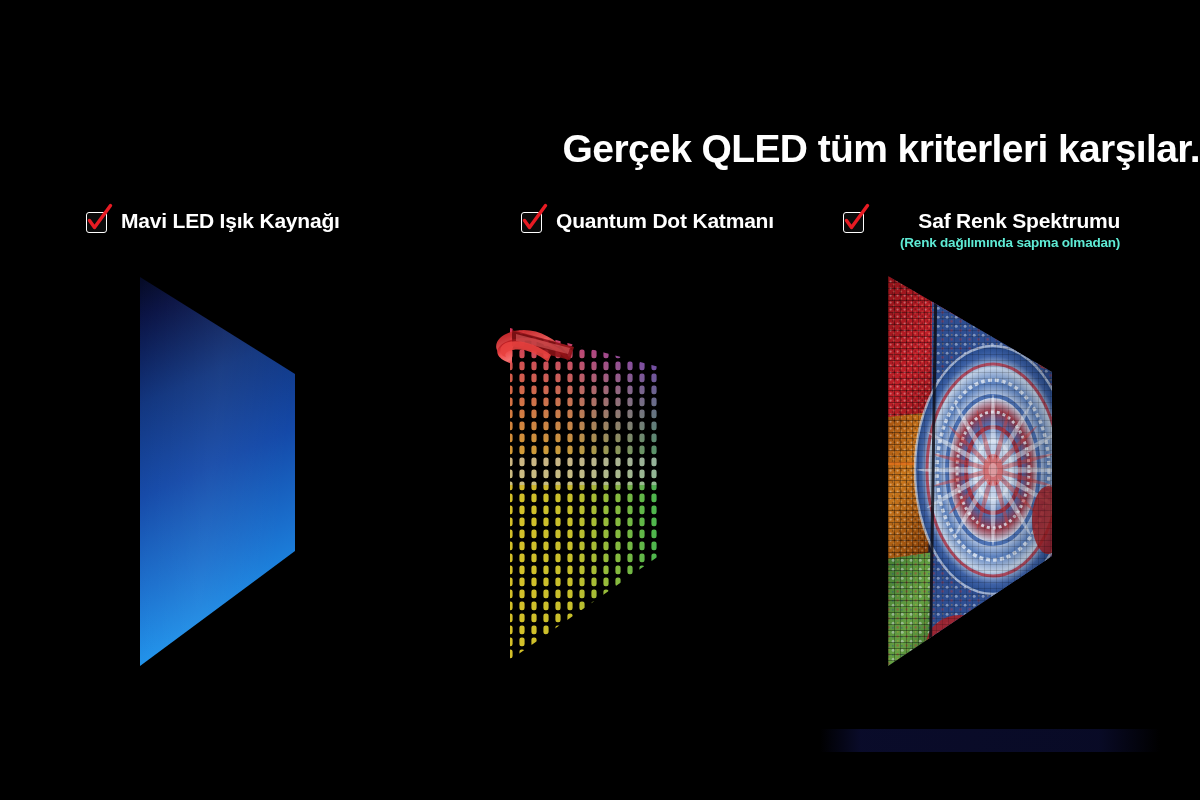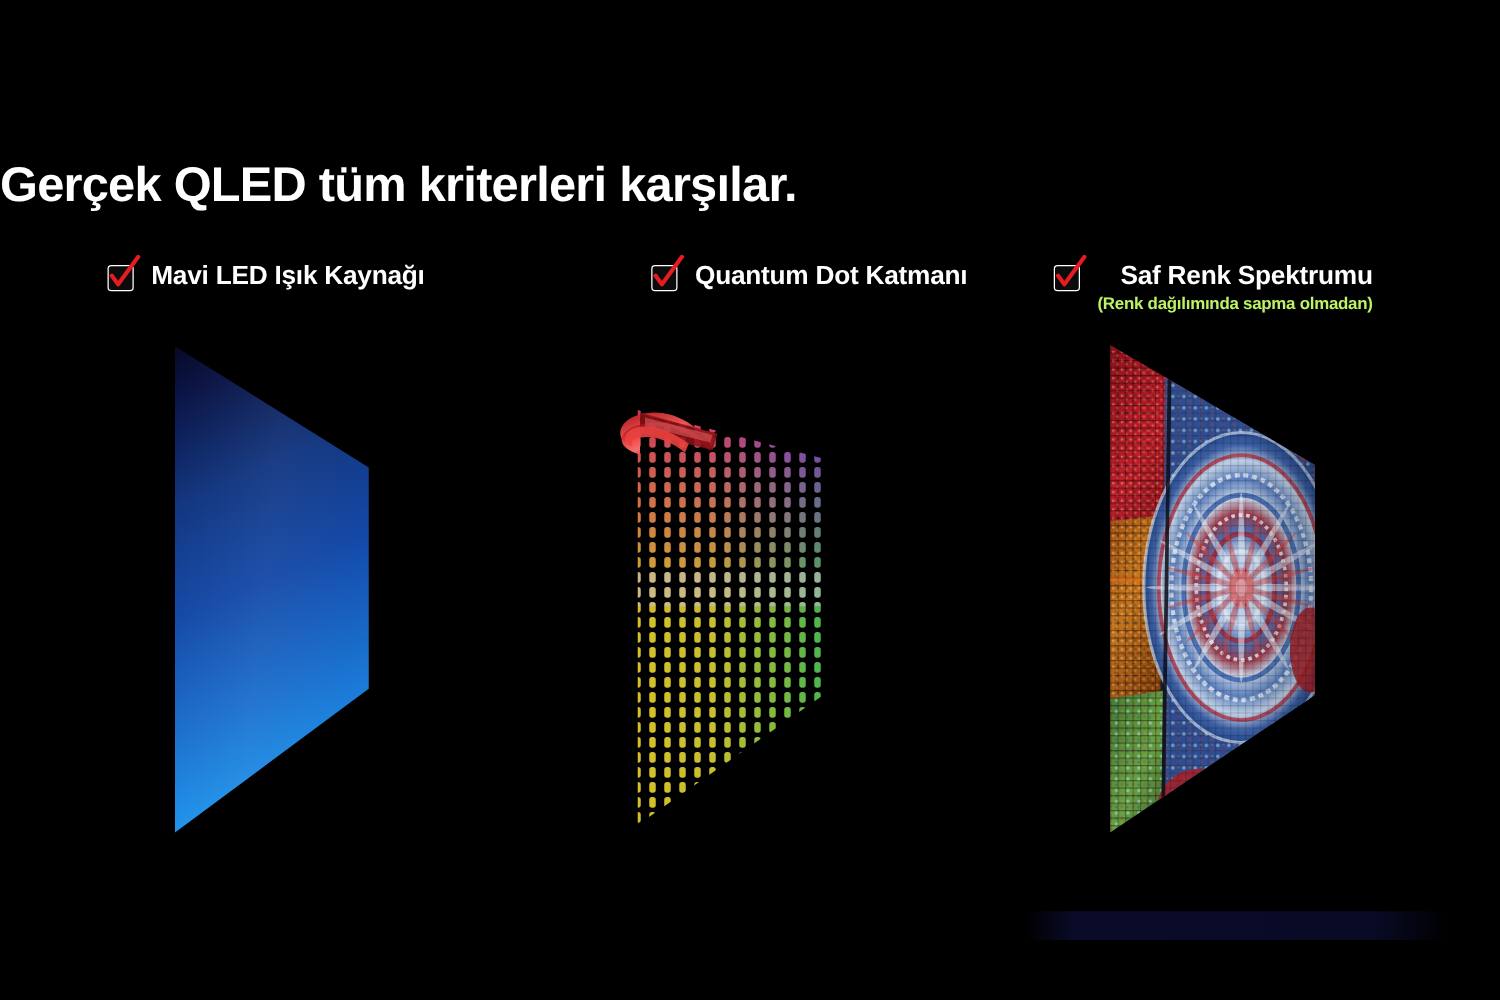--- a/index.html
+++ b/index.html
@@ -20,21 +20,21 @@
     font-family: "Liberation Sans", sans-serif;
     -webkit-font-smoothing: antialiased;
   }
 
   
   #page-title {
     position: absolute;
     top: 128px;
     left: 0;
     width: 1200px;
-    text-align: left;
+    text-align: right;
     color: #ffffff;
     font-size: 39px;
     font-weight: 700;
     letter-spacing: -0.6px;
     line-height: 1.1;
     white-space: nowrap;
   }
 
   
   .criterion {
@@ -74,26 +74,27 @@
   .crit-text { display: flex; flex-direction: column; }
   .crit-label {
     color: #ffffff;
     font-size: 21px;
     font-weight: 700;
     line-height: 24px;
     letter-spacing: -0.2px;
     white-space: nowrap;
   }
   .crit-sub {
-    color: #bef264;
+    color: #5eead4;
     font-size: 13.5px;
     font-weight: 700;
     line-height: 20px;
     letter-spacing: -0.2px;
     white-space: nowrap;
+    margin-left: 22px;
   }
 
   
   #illustrations {
     position: absolute;
     left: 0;
     top: 0;
     width: 1200px;
     height: 800px;
     pointer-events: none;

